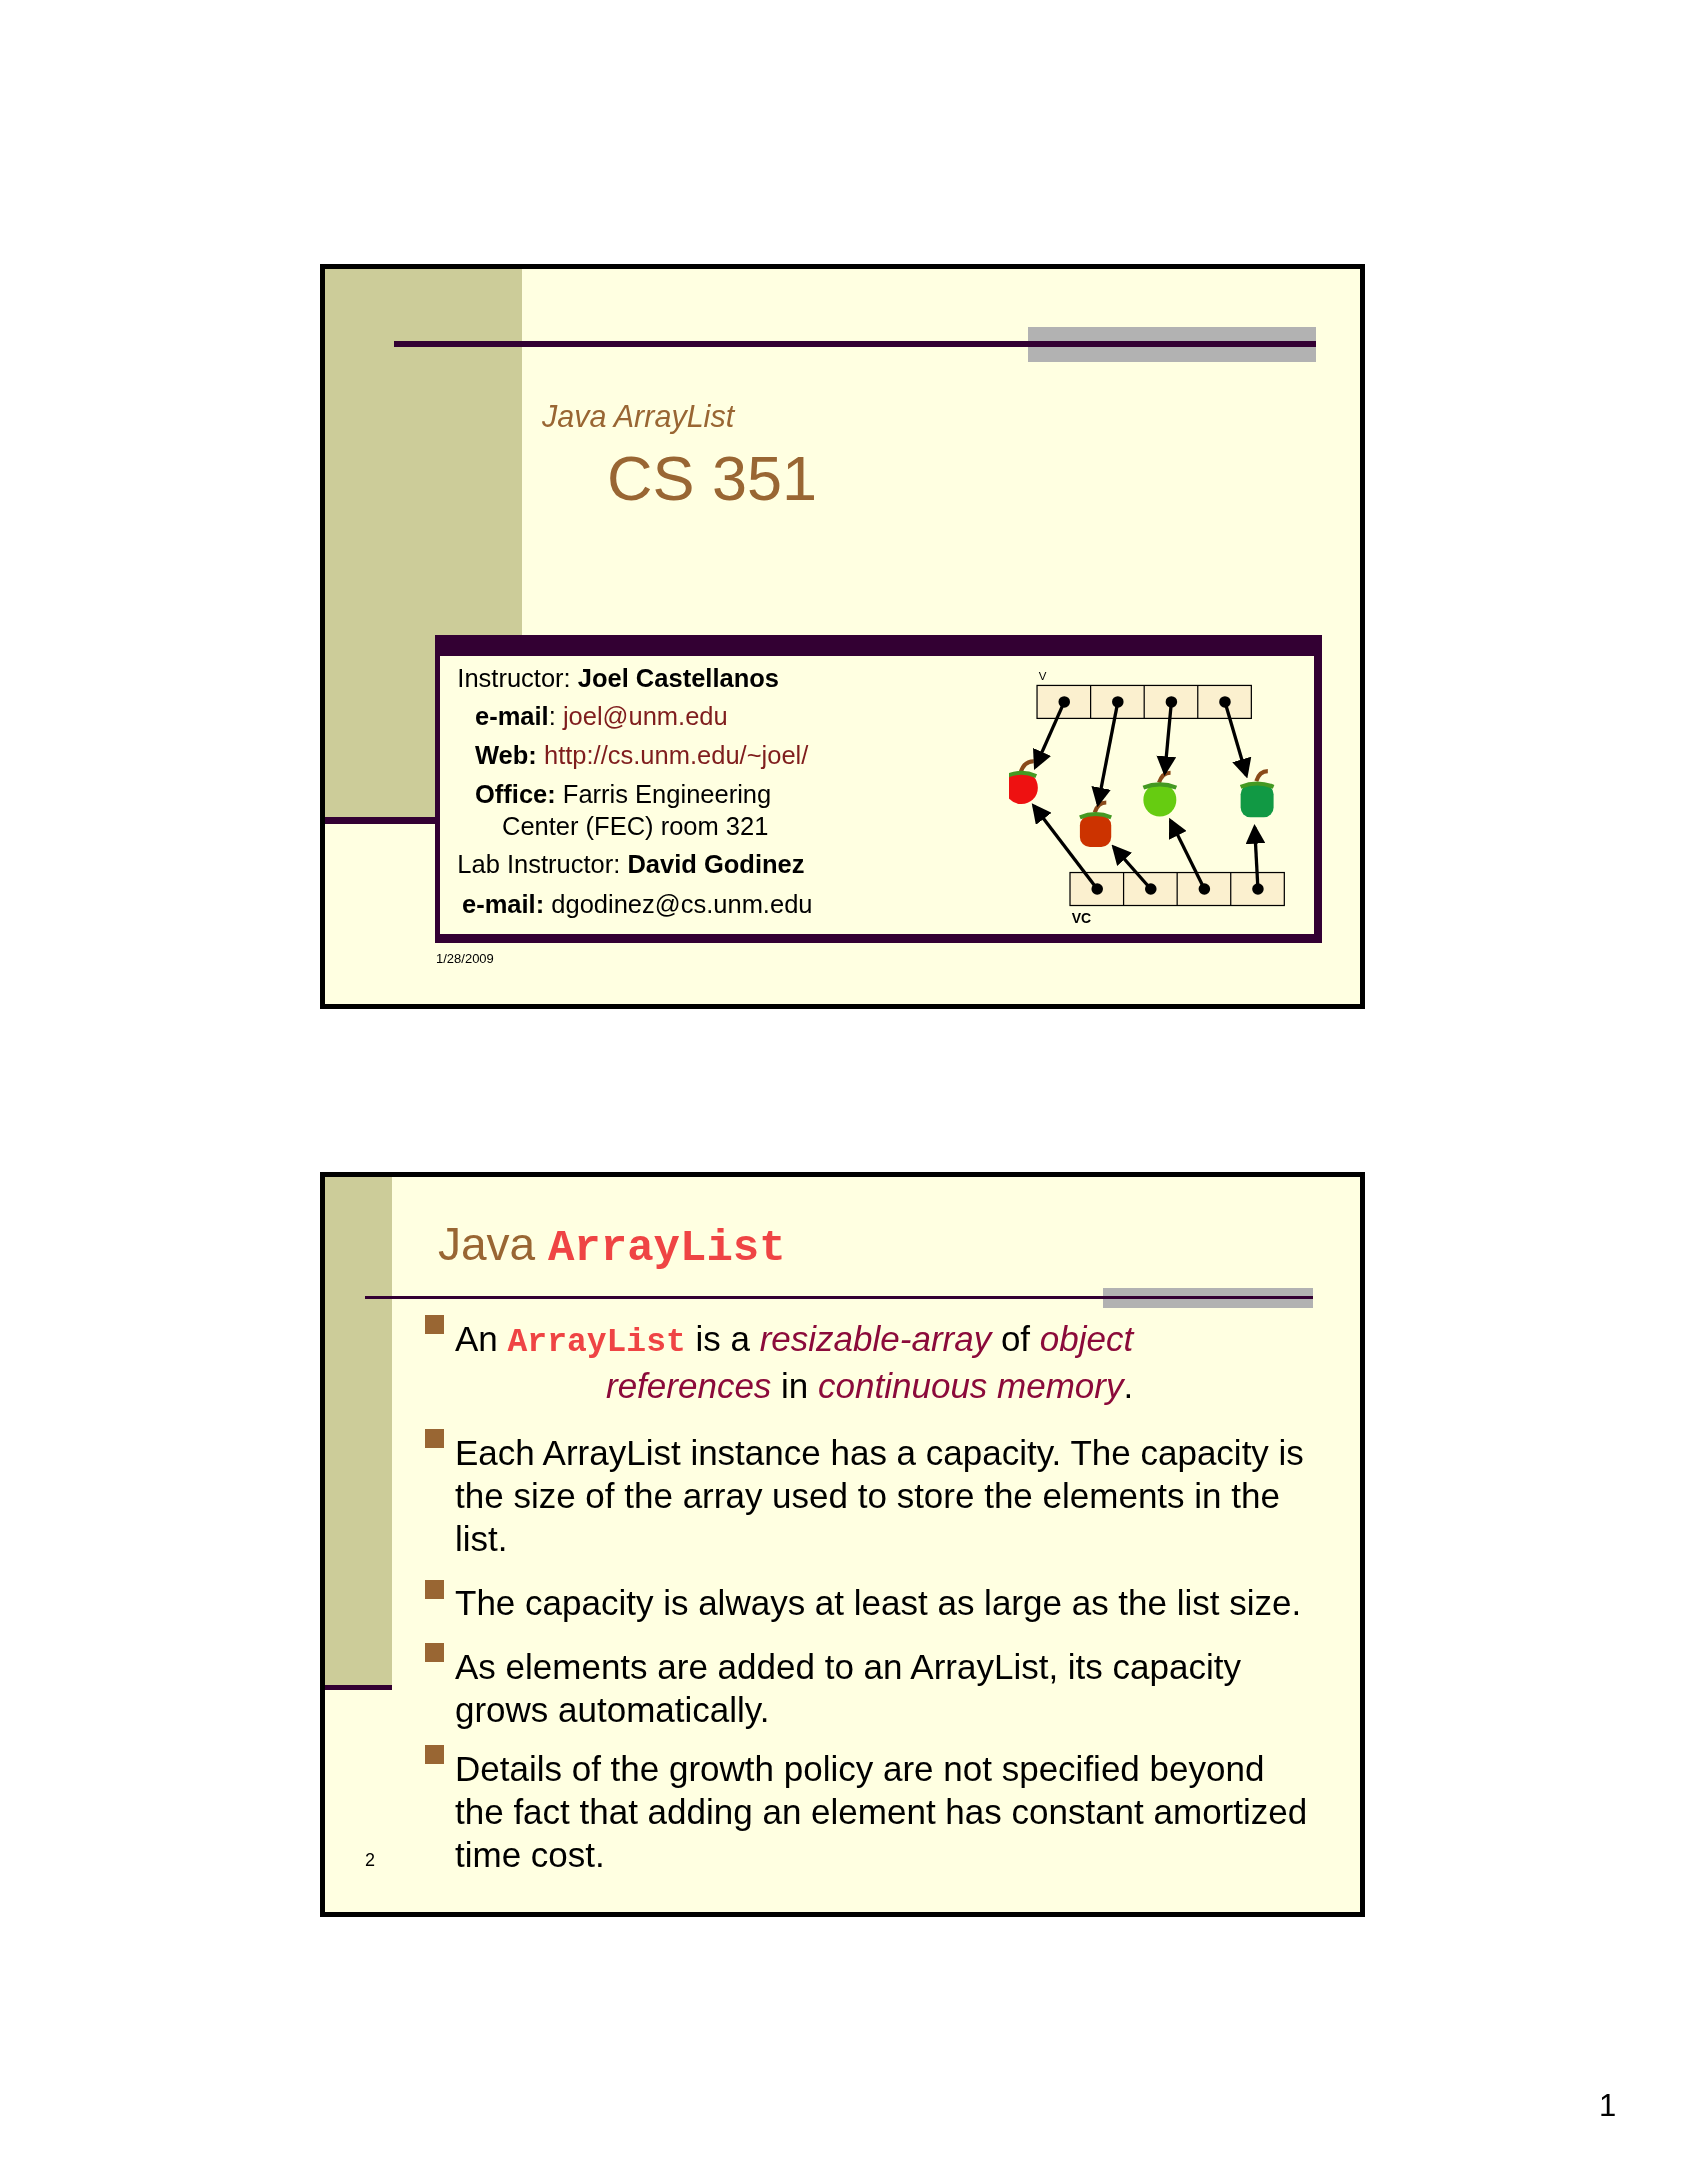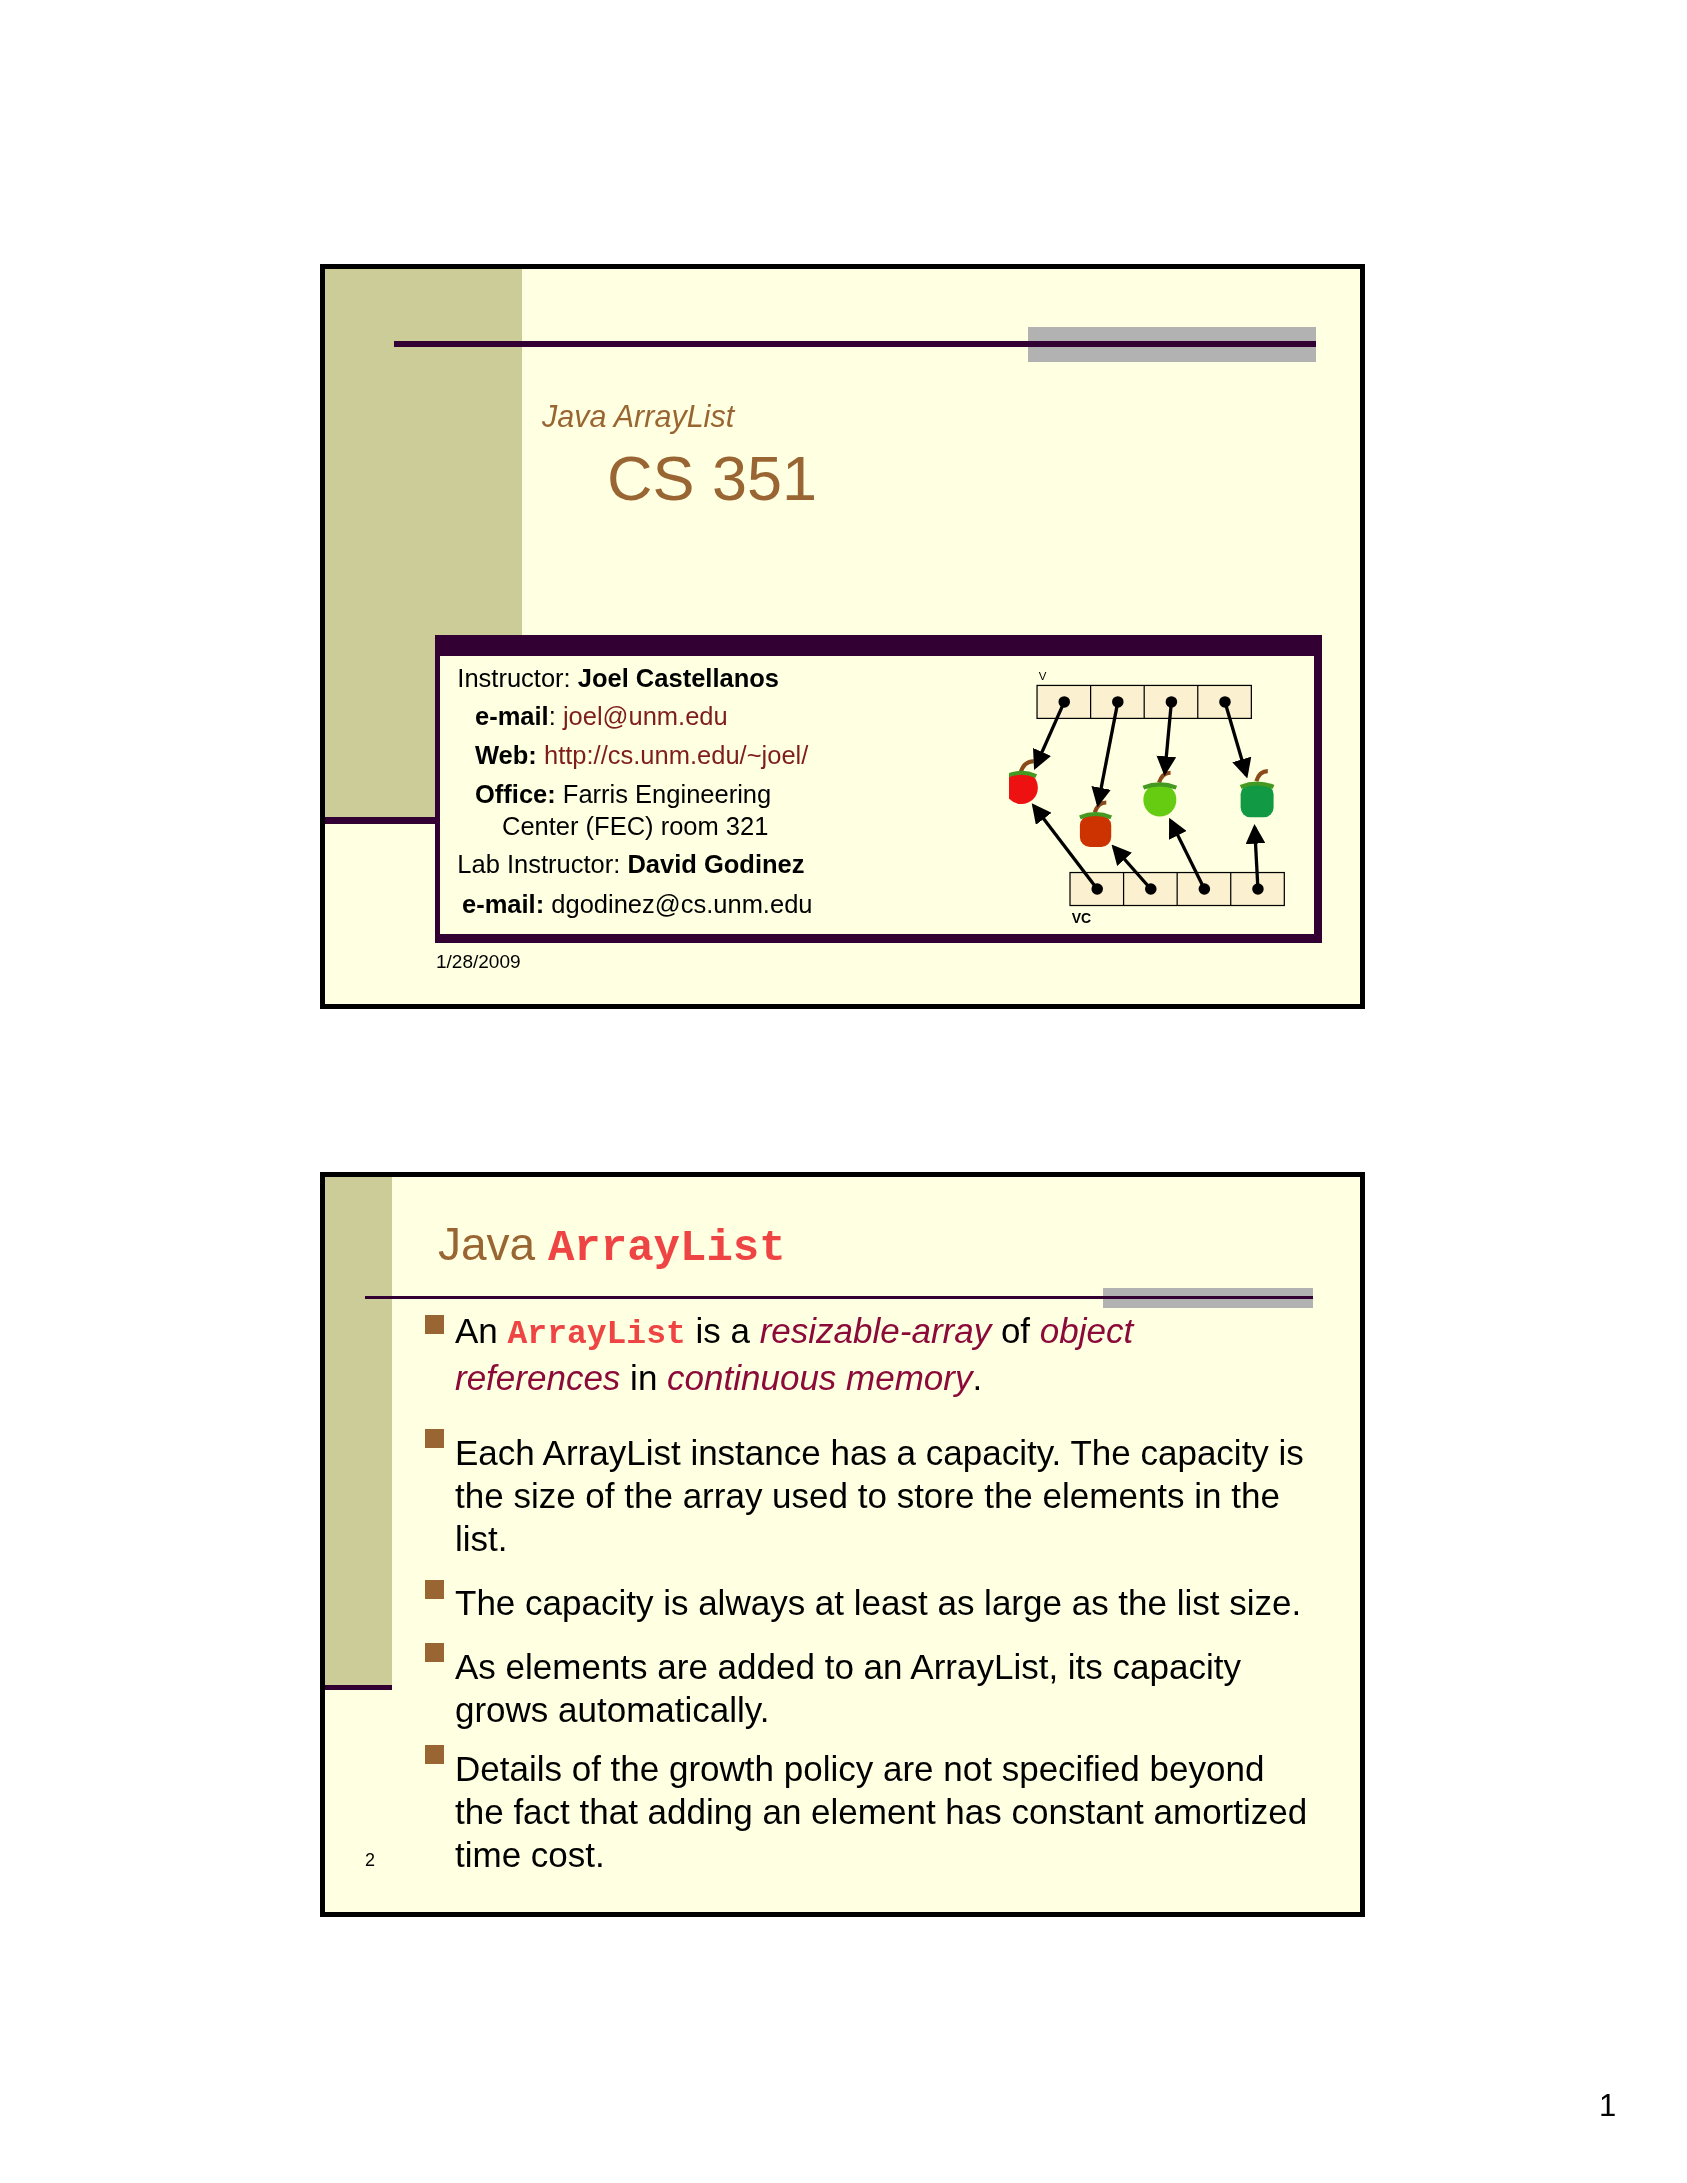--- a/index.html
+++ b/index.html
@@ -116,37 +116,37 @@
     </g>
 
     <g stroke="#000" stroke-width="4">
       <line x1="107" y1="273" x2="30" y2="172" marker-end="url(#ah)"></line>
       <line x1="172" y1="273" x2="127" y2="222" marker-end="url(#ah)"></line>
       <line x1="237" y1="273" x2="196" y2="190" marker-end="url(#ah)"></line>
       <line x1="302" y1="273" x2="298" y2="198" marker-end="url(#ah)"></line>
     </g>
   </svg>
 
-  <div class="abs" style="left:111px; top:682px; font-size:19px; color:#000;">1/28/2009</div>
+  <div class="abs" style="left:111px; top:682px; font-size:13px; color:#000;">1/28/2009</div>
 </div>
 
 <div class="slide" style="left:320px; top:1172px; width:1045px; height:745px;">
 
   <div class="sidebar" style="left:0; top:0; width:67px; height:508px;"></div>
   <div class="rule" style="left:0; top:508px; width:67px; height:5px;"></div>
 
   <div class="abs brown" style="left:113px; top:40px; font-size:46px; white-space:nowrap;">
     <span>Java </span><span class="mono" style="font-size:44px;">ArrayList</span>
   </div>
 
   <div class="graybar" style="left:778px; top:111px; width:210px; height:20px;"></div>
   <div class="rule" style="left:40px; top:119px; width:948px; height:3.3px;"></div>
 
   <div class="bullet" style="left:100px; top:138px;"></div>
-  <div class="btext" style="left:130px; top:132px;">
+  <div class="btext" style="left:130px; top:140px;text-align:right;">
     <span>An </span><span class="mono" style="font-size:33px;">ArrayList</span><span> is a </span><span class="red-italic">resizable-array</span><span> of </span><span class="red-italic">object</span><br>
     <span class="red-italic">references</span><span> in </span><span class="red-italic">continuous memory</span><span>.</span>
   </div>
 
   <div class="bullet" style="left:100px; top:252px;"></div>
   <div class="btext" style="left:130px; top:254px;">
     <span>Each ArrayList instance has a capacity. The capacity is</span><br>
     <span>the size of the array used to store the elements in the</span><br>
     <span>list.</span>
   </div>

